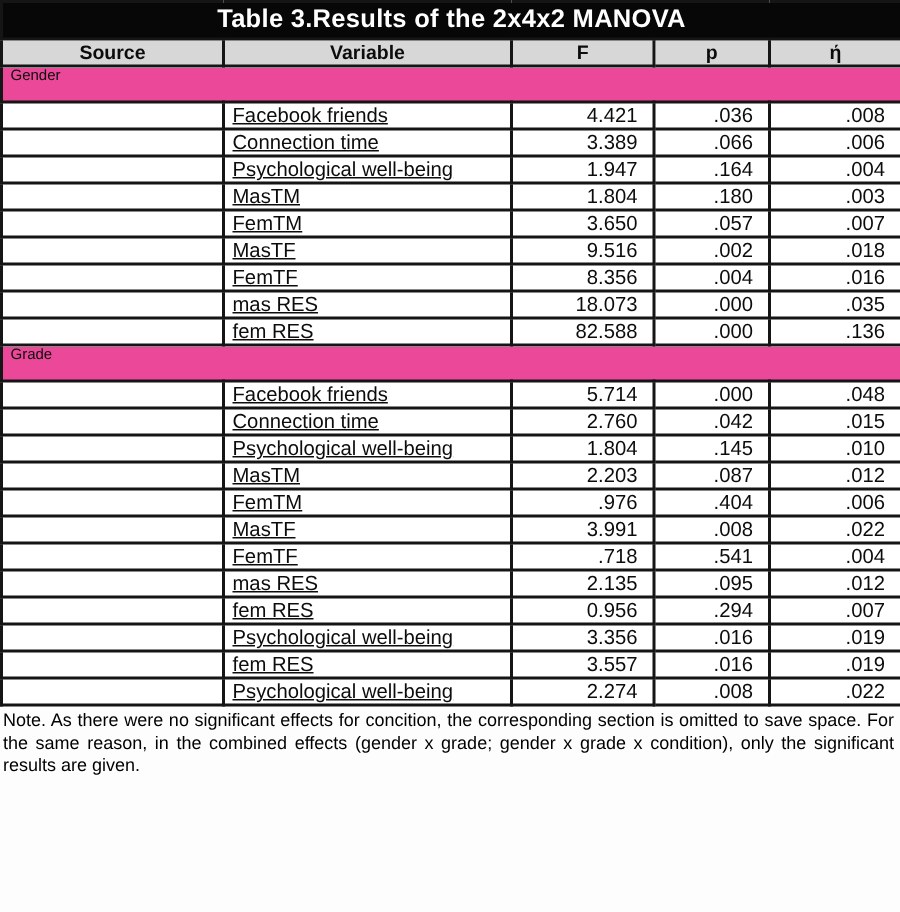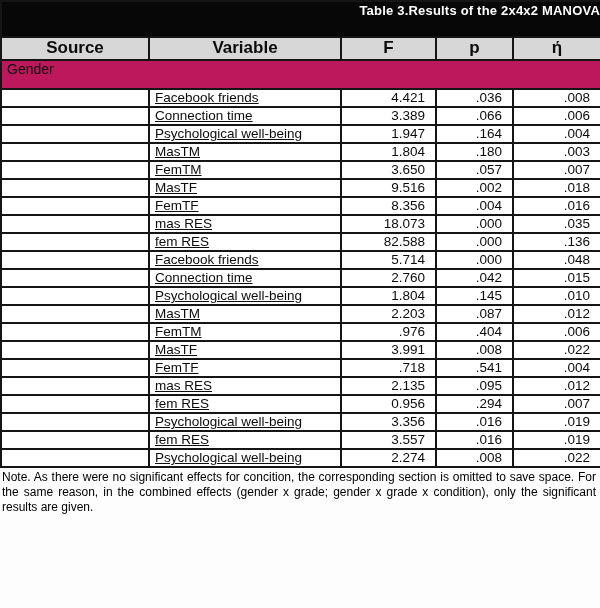--- a/index.html
+++ b/index.html
@@ -29,40 +29,40 @@
   }
   .c-source   { width: 148px; }
   .c-variable { width: 192px; }
   .c-f        { width: 95px; }
   .c-p        { width: 77px; }
   .c-eta      { width: 88px; }
 
   tr.title-row th {
     background: #070707;
     color: #ffffff;
-    font-size: 13px;
+    font-size: 17px;
     font-weight: bold;
-    text-align: right;
+    text-align: center;
     height: 21px;
-    padding: 1px 0 18px 0;
+    padding: 1px 0 2px 0;
     letter-spacing: 0.2px;
   }
   tr.colhead th {
     background: #d7d7d7;
     color: #0c0c0c;
-    font-size: 17px;
+    font-size: 13px;
     font-weight: bold;
     text-align: center;
     height: 16px;
     padding: 0 2px 1px 2px;
   }
   tr.section-row td {
-    background: #be185d;
+    background: #ec4899;
     color: #0c0c0c;
-    font-size: 14px;
+    font-size: 10px;
     font-weight: normal;
     text-align: left;
     height: 16px;
     padding: 0 4px 11px 5px;
   }
   tr.data-row td {
     background: #ffffff;
     color: #0c0c0c;
     font-size: 13.5px;
     height: 16px;
@@ -169,20 +169,23 @@
           <td class="num">.000</td>
           <td class="num">.035</td>
         </tr>
         <tr class="data-row">
           <td></td>
           <td class="variable">fem RES</td>
           <td class="num">82.588</td>
           <td class="num">.000</td>
           <td class="num">.136</td>
         </tr>
+        <tr class="section-row">
+          <td colspan="5">Grade</td>
+        </tr>
         <tr class="data-row">
           <td></td>
           <td class="variable">Facebook friends</td>
           <td class="num">5.714</td>
           <td class="num">.000</td>
           <td class="num">.048</td>
         </tr>
         <tr class="data-row">
           <td></td>
           <td class="variable">Connection time</td>

